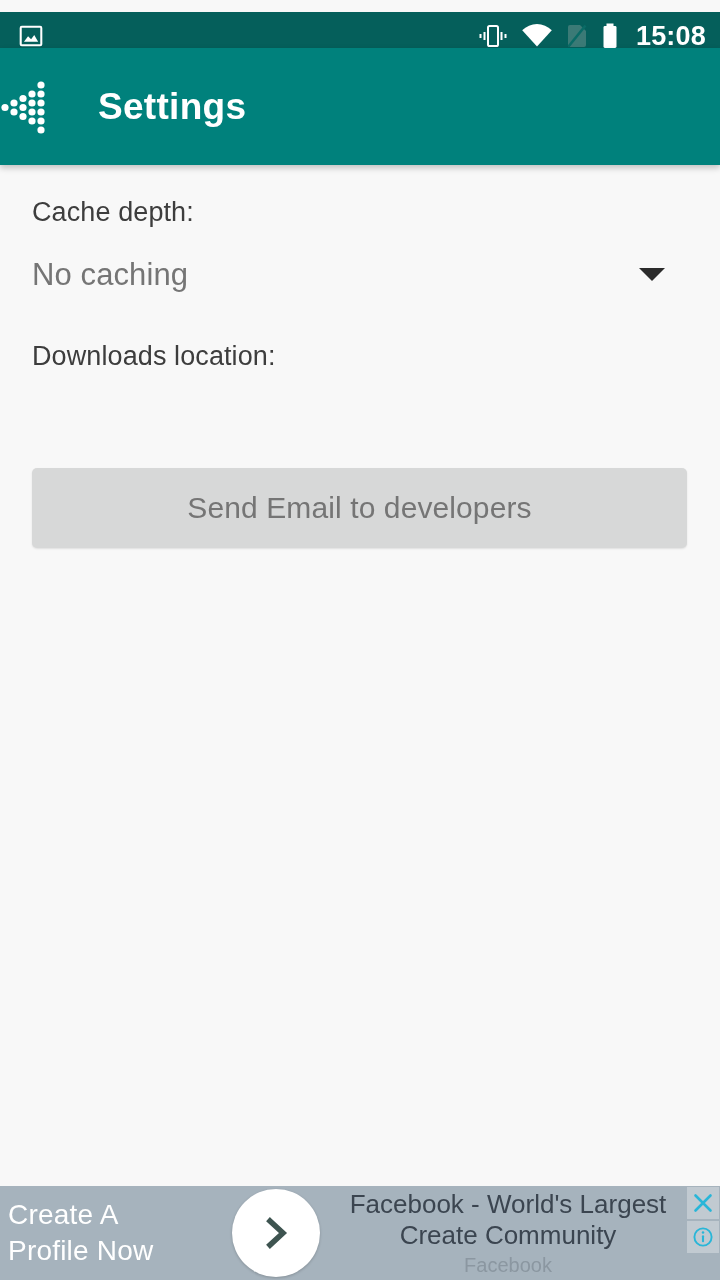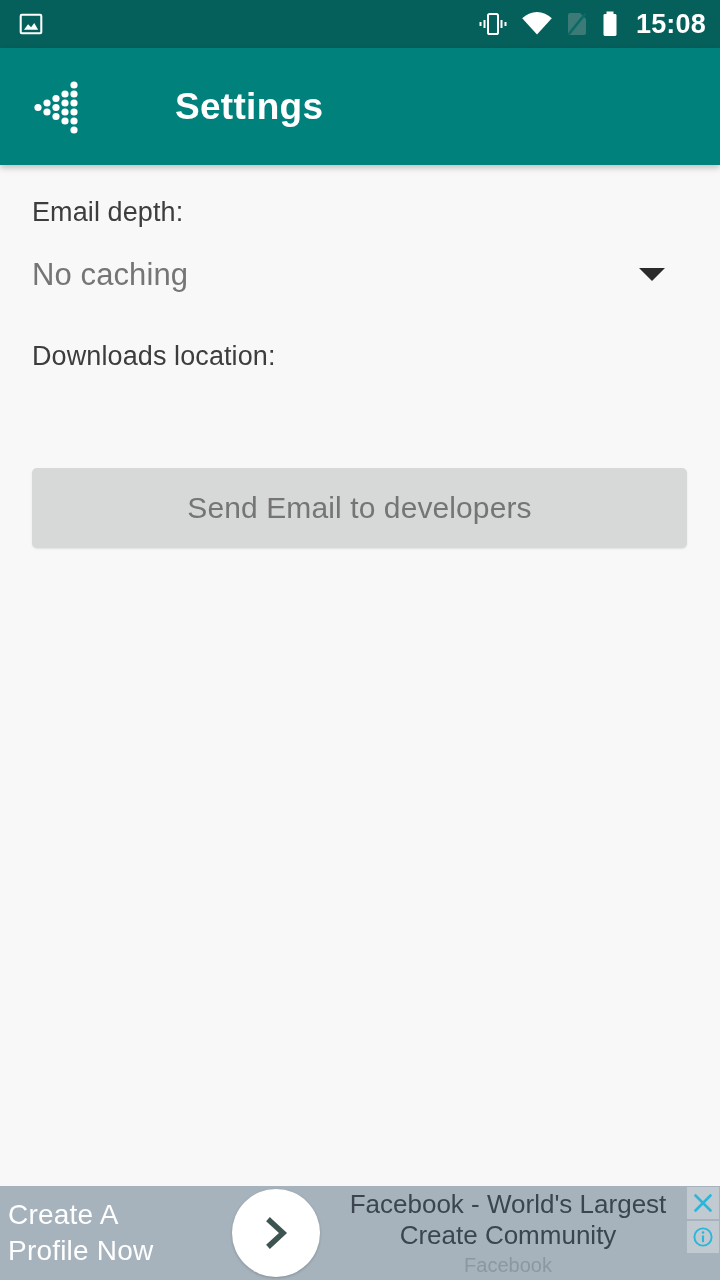--- a/index.html
+++ b/index.html
@@ -16,21 +16,21 @@
     position: relative;
     width: 720px;
     height: 1280px;
     background: #f8f8f8;
     overflow: hidden;
   }
 
   
   .status-bar {
     position: absolute;
-    top: 0; left: 0;
+    top: 12px; left: 0;
     width: 720px;
     height: 48px;
     background: #055f5b;
     display: flex;
     align-items: center;
     padding: 0 14px 0 18px;
   }
   .status-left { display: flex; align-items: center; gap: 10px; }
   .status-right {
     margin-left: auto;
@@ -50,24 +50,22 @@
 
   
   .app-bar {
     position: absolute;
     top: 48px; left: 0;
     width: 720px;
     height: 117px;
     background: #00817c;
     display: flex;
     align-items: center;
-    padding-left: 33px;
     box-shadow: 0 3px 6px rgba(0,0,0,0.22);
     z-index: 5;
-    gap: 44px;
   }
   .app-logo {
     width: 48px;
     height: 54px;
     flex: 0 0 auto;
     display: block;
   }
   .app-title {
     color: #ffffff;
     font-size: 37px;
@@ -285,21 +283,21 @@
           <circle cx="5" cy="27.5" r="3.6"></circle>
         </g>
       </svg>
     </span>
     <span class="app-title">Settings</span>
   </div>
 
   <div class="content">
 
     <div style="height:34px"></div>
-    <div class="field-label">Email depth:</div>
+    <div class="field-label">Cache depth:</div>
 
     <div class="spinner-row">
       <span class="spinner-value">No caching</span>
       <span class="spinner-caret"></span>
     </div>
 
     <div style="height:40px"></div>
     <div class="field-label">Downloads location:</div>
 
     <div style="height:34px"></div>

